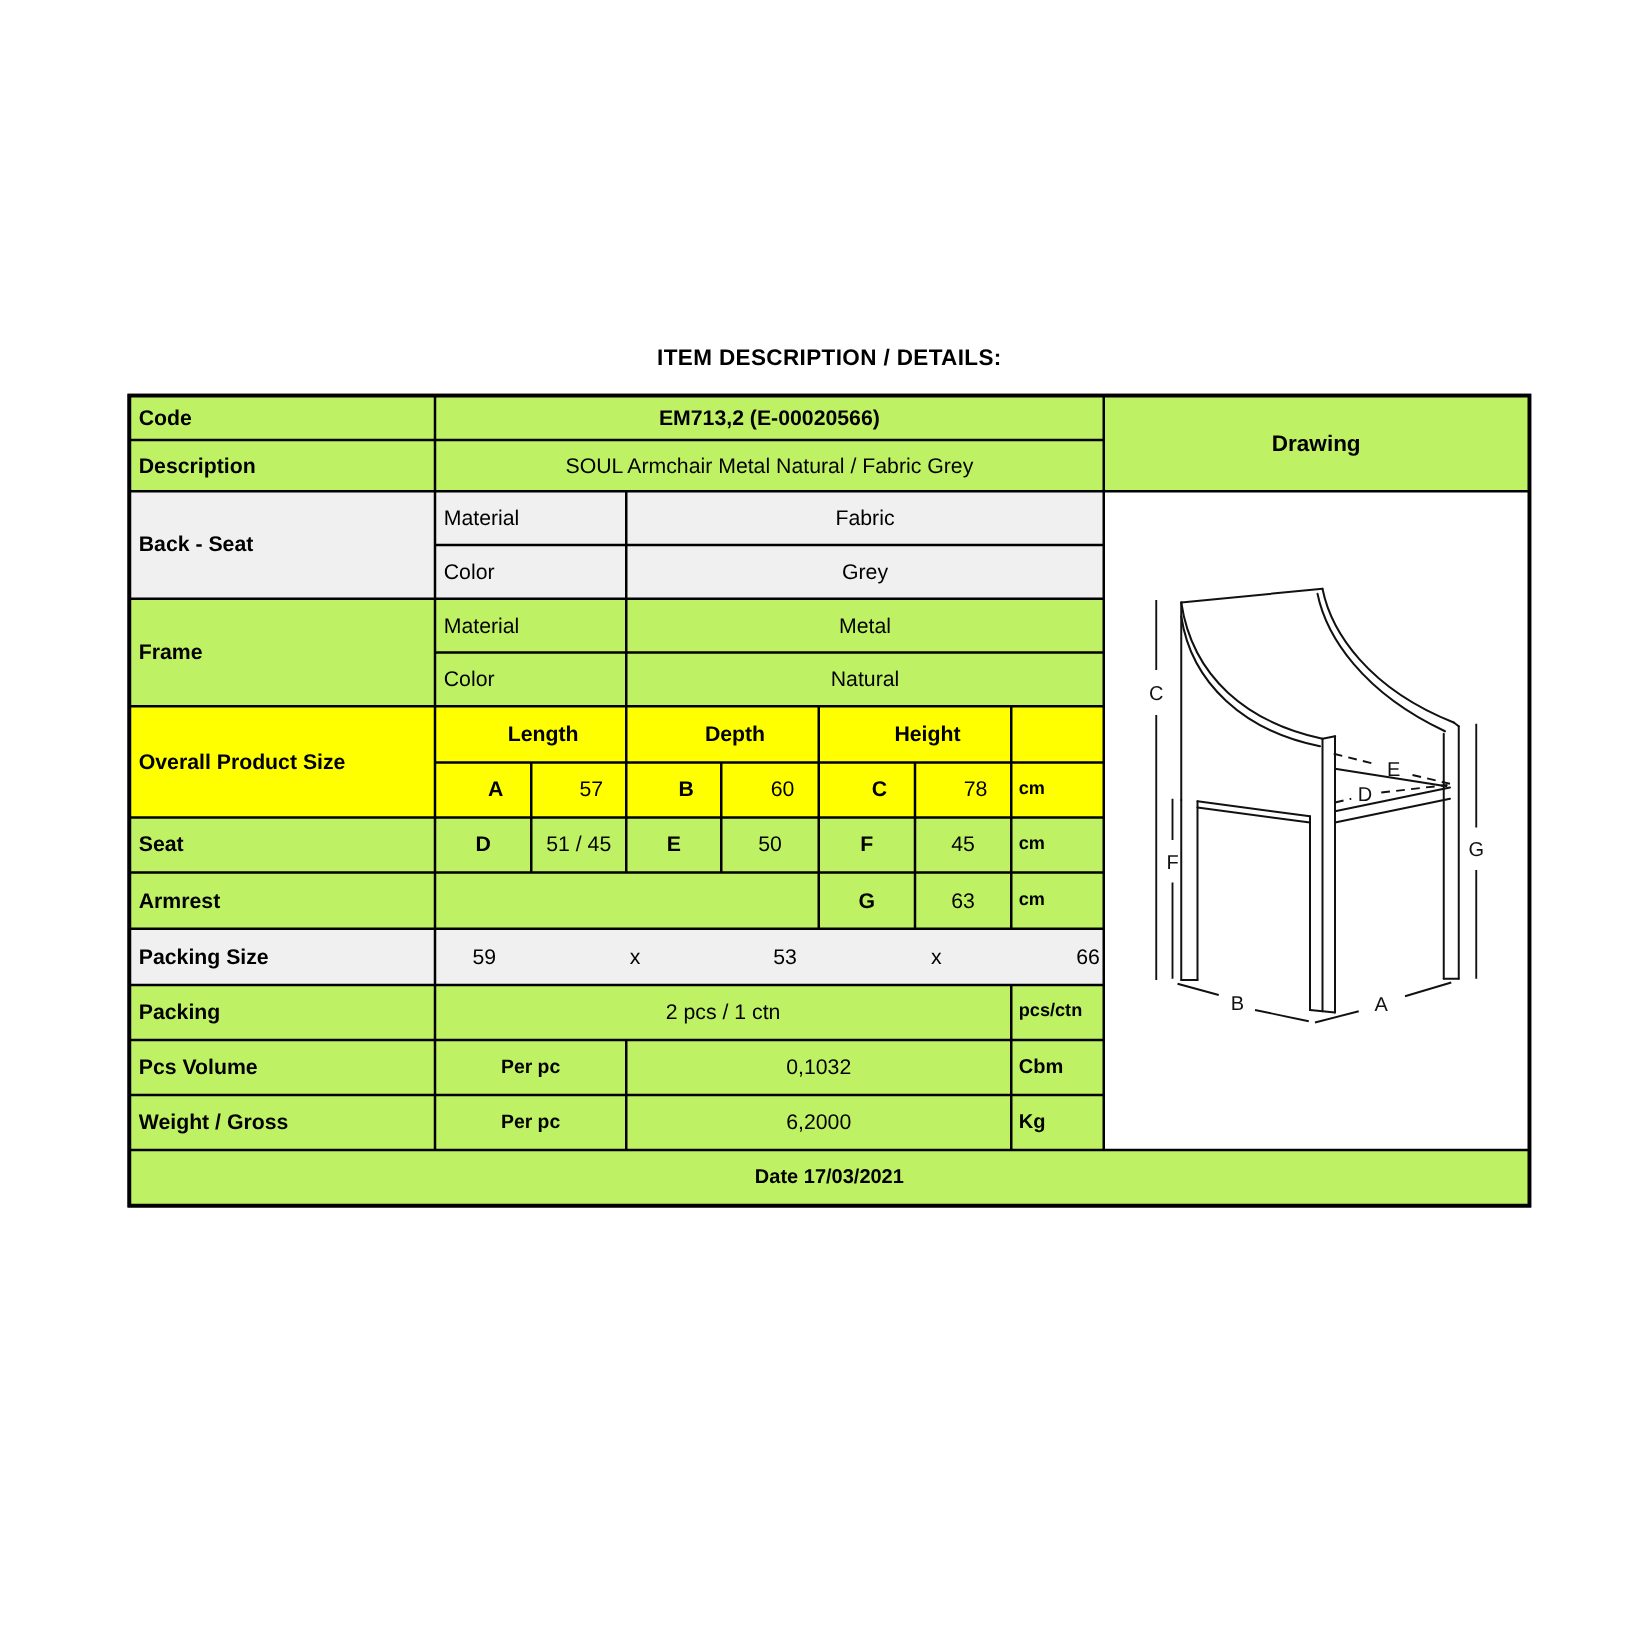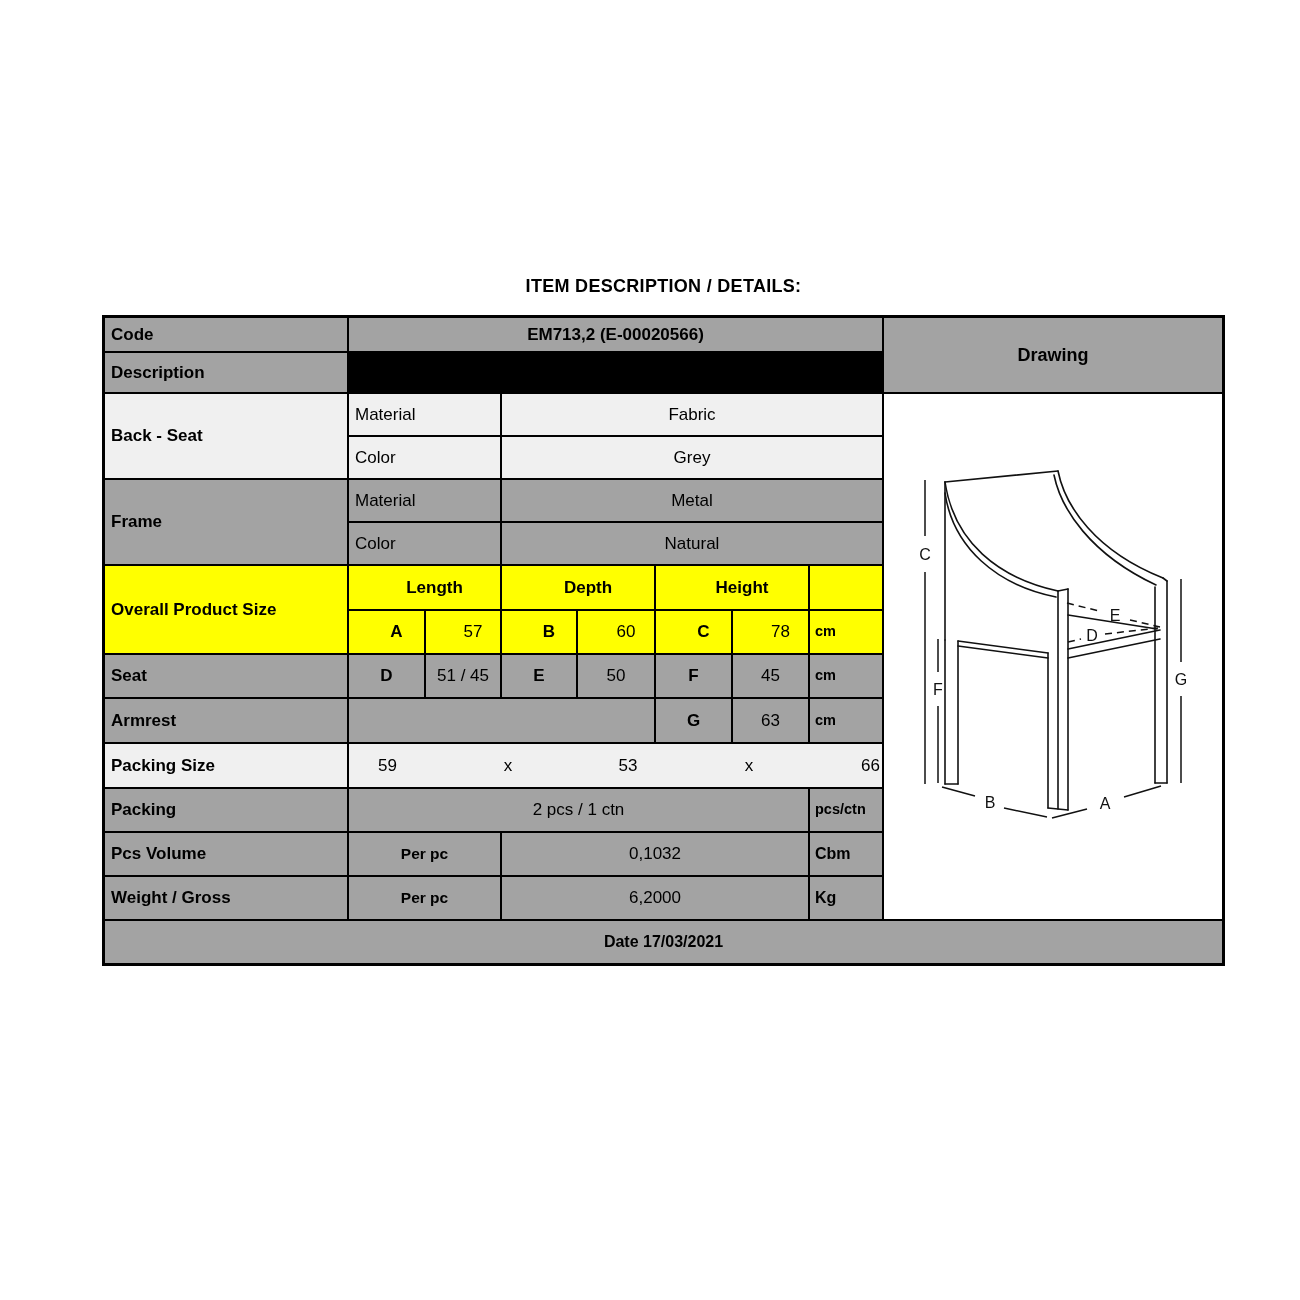--- a/index.html
+++ b/index.html
@@ -14,21 +14,21 @@
     text-align:center;font-size:18px;font-weight:bold;letter-spacing:.3px;
   }
   .spec-table{
     position:absolute;left:102px;top:315px;
     display:grid;
     grid-template-columns:242px 75px 74px 74px 76px 75px 75px 72px 338px;
     grid-template-rows:33px 39px 41px 41px 41px 41px 43px 42px 42px 43px 43px 42px 42px 42px 42px;
     gap:2px;background:#000;border:3px solid #000;
   }
   .c{
-    display:flex;align-items:center;background:#a3a3a3;
+    display:flex;align-items:center;background:#bef264;
     font-size:17px;line-height:1.05;overflow:hidden;white-space:nowrap;
   }
   .c.center{justify-content:center;text-align:center;}
   .c.left{padding-left:6px;}
   .b{font-weight:bold;}
   .grey{background:#f0f0f0;}
   .yellow{background:#ffff00;padding-left:20px;}
   .unit{font-size:14.5px;font-weight:bold;padding-left:5px;}
   .packsize-grid{
     display:grid;height:100%;width:100%;
@@ -49,20 +49,21 @@
 
   <div class="title">ITEM DESCRIPTION / DETAILS:</div>
 
   <div class="spec-table">
 
     <div class="c left b" style="grid-area:1/1/2/2">Code</div>
     <div class="c center b" style="grid-area:1/2/2/9">EM713,2 (E-00020566)</div>
     <div class="c center b" style="grid-area:1/9/3/10;font-size:18px">Drawing</div>
 
     <div class="c left b" style="grid-area:2/1/3/2">Description</div>
+    <div class="c center" style="grid-area:2/2/3/9">SOUL Armchair Metal Natural / Fabric Grey</div>
 
     <div class="c left b grey" style="grid-area:3/1/5/2">Back - Seat</div>
     <div class="c left grey" style="grid-area:3/2/4/4">Material</div>
     <div class="c center grey" style="grid-area:3/4/4/9">Fabric</div>
     <div class="c left grey" style="grid-area:4/2/5/4">Color</div>
     <div class="c left b" style="grid-area:5/1/7/2">Frame</div>
 
     <div class="c center grey" style="grid-area:4/4/5/9">Grey</div>
     <div class="c left" style="grid-area:5/2/6/4">Material</div>
     <div class="c center" style="grid-area:5/4/6/9">Metal</div>

